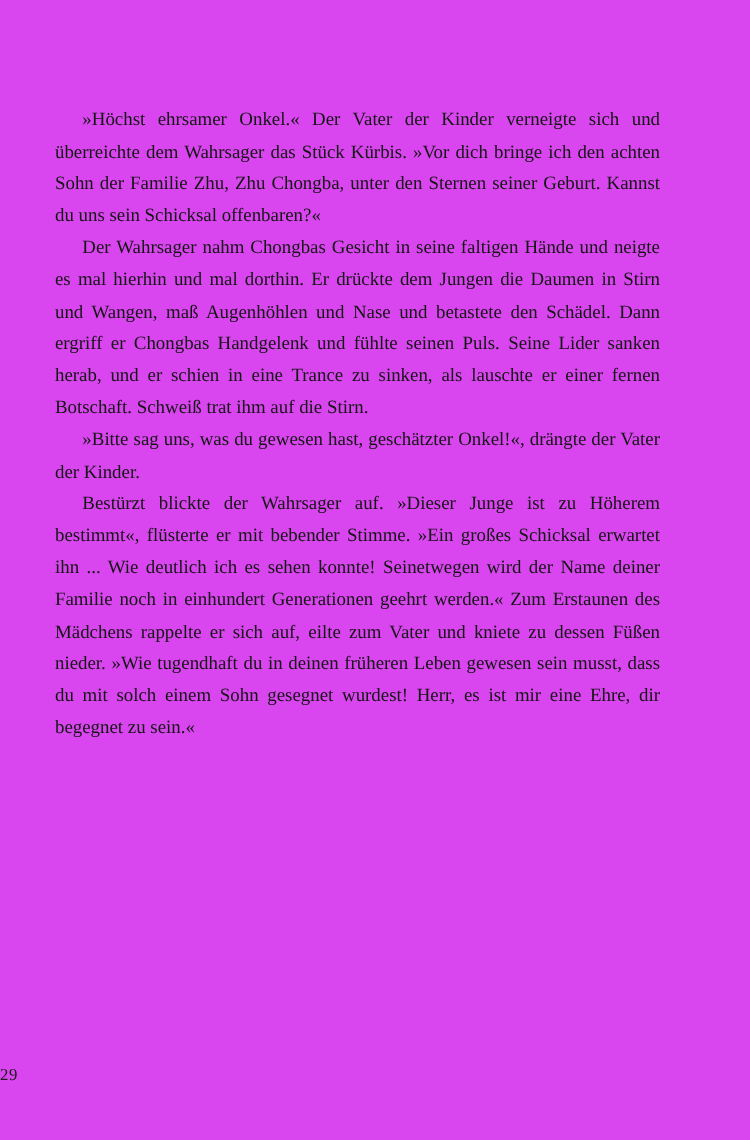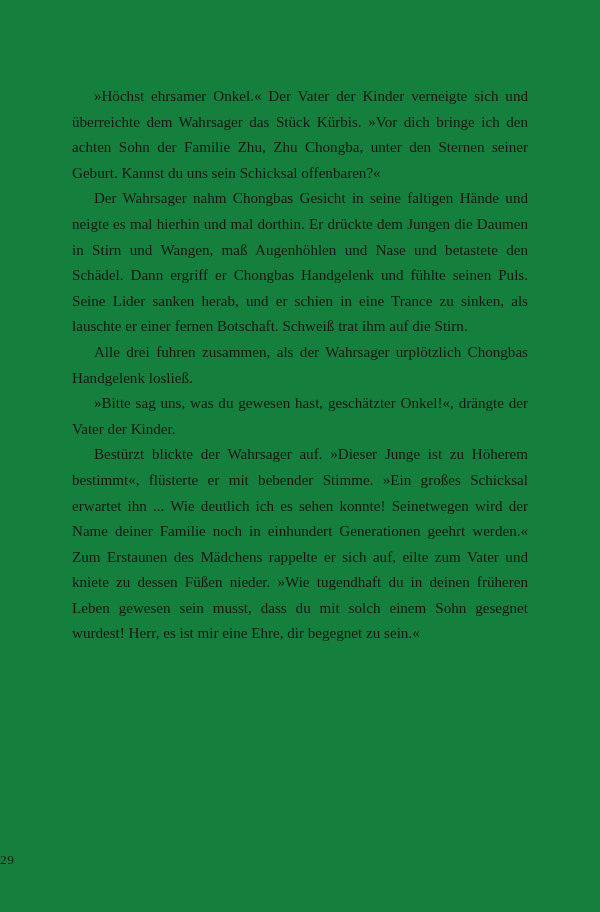--- a/index.html
+++ b/index.html
@@ -12,22 +12,22 @@
     background: #ffffff;
     font-family: "Liberation Serif", serif;
     color: #1a1a1a;
     overflow: hidden;
   }
   .page {
     position: relative;
     width: 600px;
     height: 912px;
     box-sizing: border-box;
-    padding: 84px 72px 60px 72px;
-    background: #15803d;
+    padding: 84px 72px 60px 44px;
+    background: #d946ef;
   }
   .body-text {
     font-size: 15.1px;
     line-height: 25.6px;
     text-align: justify;
     text-justify: inter-word;
     hyphens: manual;
     -webkit-hyphens: manual;
     color: #151515;
   }
@@ -48,20 +48,19 @@
   }
 </style>
 </head>
 <body>
 
 <div class="page">
 
   <div class="body-text">
     <p>»Höchst ehrsamer Onkel.« Der Vater der Kinder verneigte sich und überreichte dem Wahrsager das Stück Kürbis. »Vor dich bringe ich den achten Sohn der Familie Zhu, Zhu Chongba, unter den Sternen seiner Geburt. Kannst du uns sein Schicksal offenbaren?«</p>
     <p>Der Wahrsager nahm Chongbas Gesicht in seine faltigen Hände und neigte es mal hierhin und mal dorthin. Er drückte dem Jungen die Daumen in Stirn und Wangen, maß Augenhöhlen und Nase und betastete den Schädel. Dann ergriff er Chongbas Handgelenk und fühlte seinen Puls. Seine Lider sanken herab, und er schien in eine Trance zu sinken, als lauschte er einer fernen Botschaft. Schweiß trat ihm auf die Stirn.</p>
-    <p>Alle drei fuhren zusammen, als der Wahrsager urplötzlich Chongbas Handgelenk losließ.</p>
     <p>»Bitte sag uns, was du gewesen hast, geschätzter Onkel!«, drängte der Vater der Kinder.</p>
     <p>Bestürzt blickte der Wahrsager auf. »Dieser Junge ist zu Höherem bestimmt«, flüsterte er mit bebender Stimme. »Ein großes Schicksal erwartet ihn ... Wie deutlich ich es sehen konnte! Seinetwegen wird der Name deiner Familie noch in einhundert Generationen geehrt werden.« Zum Erstaunen des Mädchens rappelte er sich auf, eilte zum Vater und kniete zu dessen Füßen nieder. »Wie tugendhaft du in deinen früheren Leben gewesen sein musst, dass du mit solch einem Sohn gesegnet wurdest! Herr, es ist mir eine Ehre, dir begegnet zu sein.«</p>
   </div>
 
   <div class="folio">29</div>
 
 </div>
 
 </body></html>

